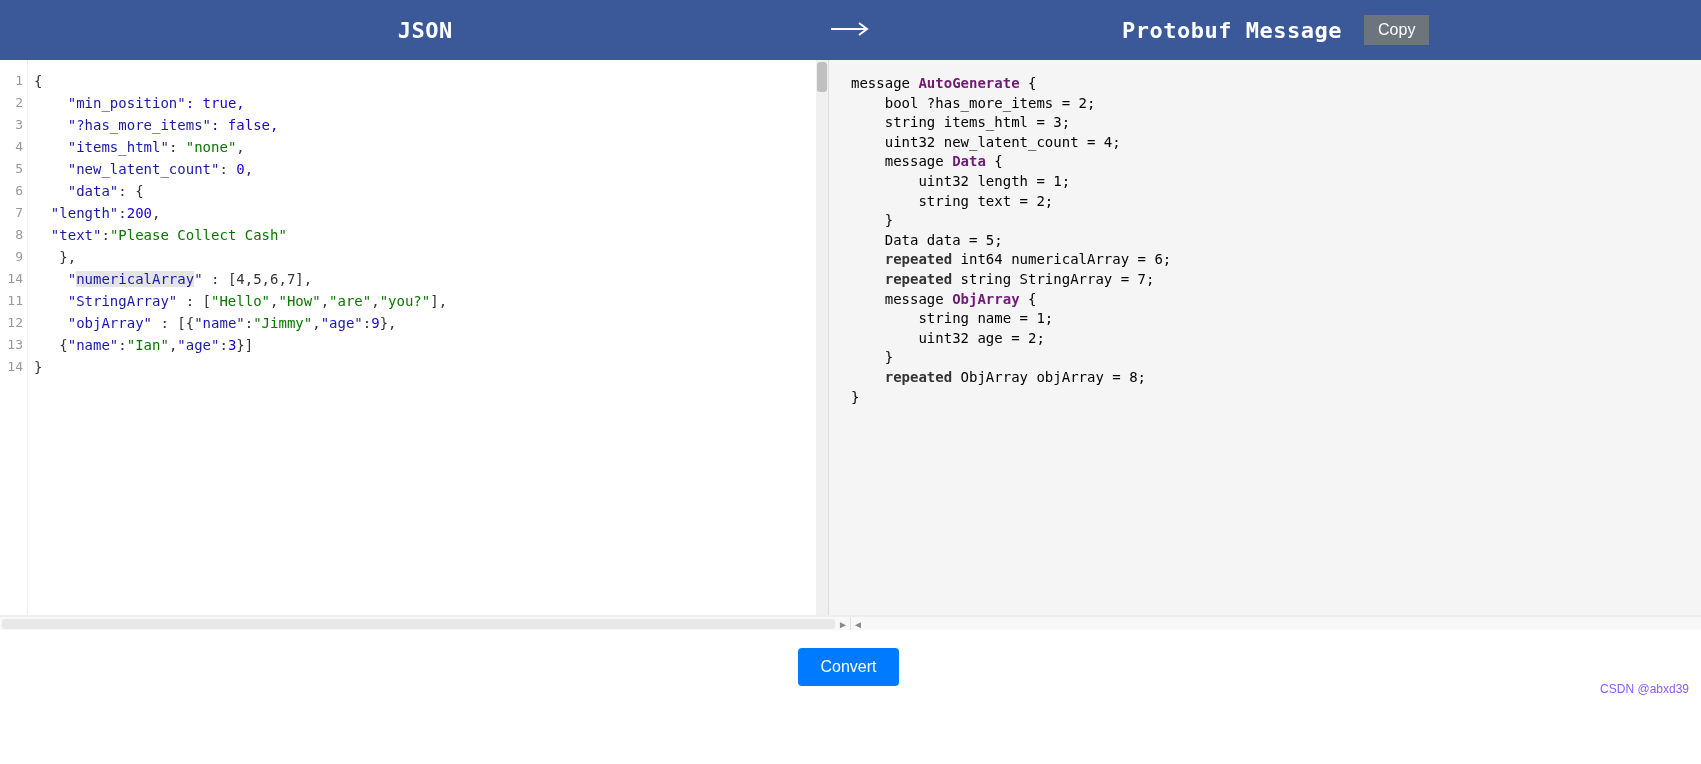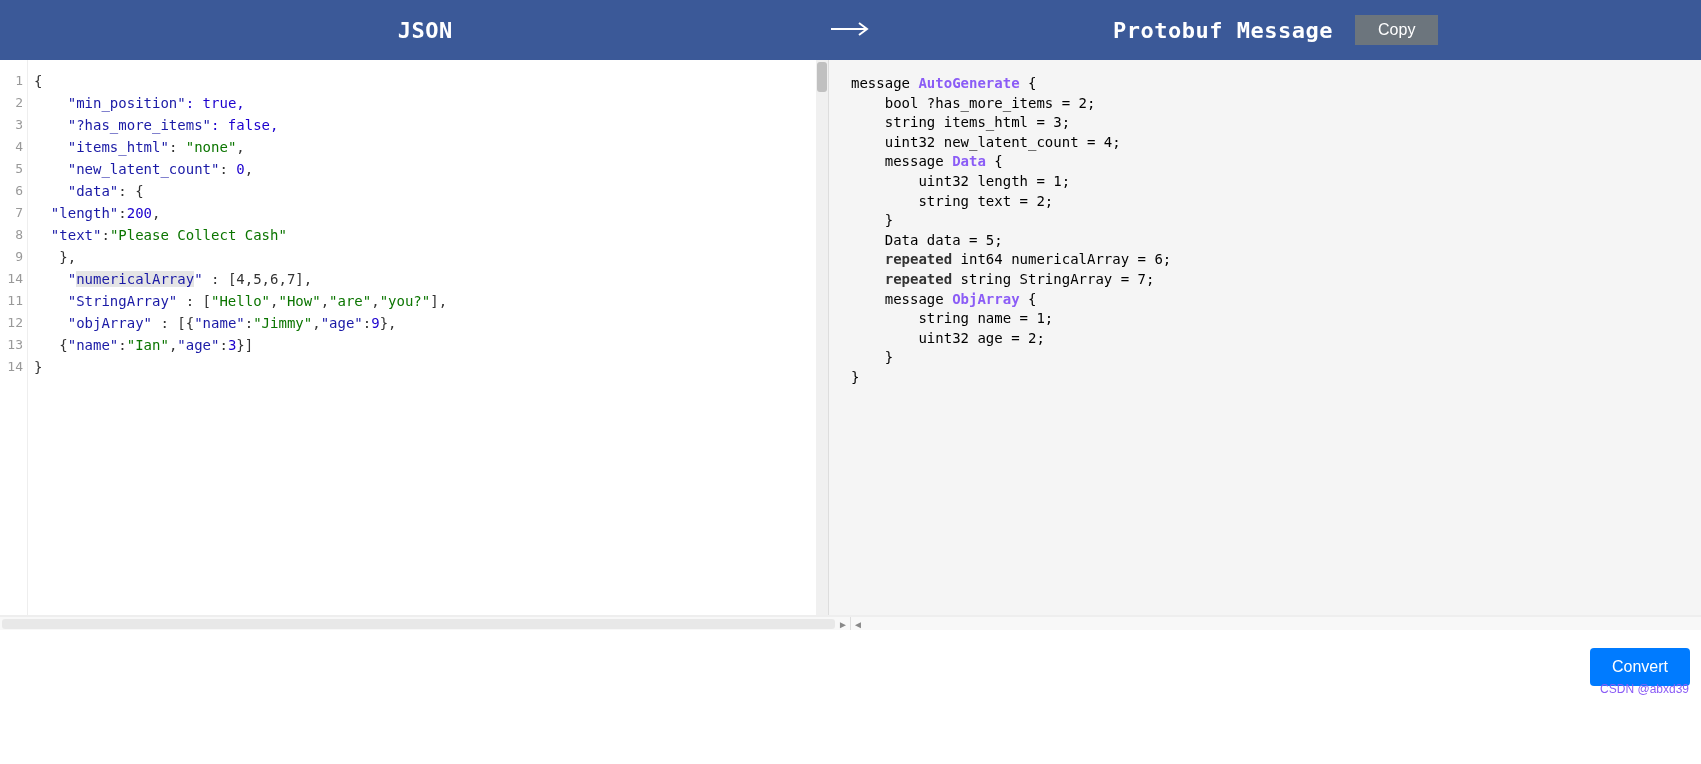--- a/index.html
+++ b/index.html
@@ -53,21 +53,21 @@
       color: #fff;
       font-weight: bold;
       font-size: 22px;
       font-family: "Consolas", "Monaco", monospace;
       letter-spacing: 0.5px;
     }
     .copy-btn {
       background: #6c757d;
       color: #fff;
       border: none;
-      padding: 6px 23px;
+      padding: 6px 14px;
       border-radius: 0;
       font-size: 16px;
       cursor: pointer;
     }
     .main {
       display: flex;
       height: 556px;
       border-bottom: 1px solid #eee;
     }
     .pane-left {
@@ -158,27 +158,27 @@
     .hscroll-arrow.right { right: 0; }
 
     
     .j-key { color: #1a1aa6; }
     .j-str { color: #0b7500; }
     .j-num { color: #1c00cf; }
     .j-bool { color: #1c00cf; }
     .j-punc { color: #333; }
     .j-hl { background: #e5e5e5; }
     .p-bold { font-weight: bold; color: #333; }
-    .p-type { color: #8b5cf6; font-weight: bold; }
+    .p-type { color: #701a75; font-weight: bold; }
     .proto-line { white-space: pre; }
 
     .footer {
       display: flex;
-      justify-content: flex-end;
-      padding: 18px 11px 30px 0;
+      justify-content: center;
+      padding: 18px 4px 30px 0;
       position: relative;
     }
     .convert-btn {
       background: #007bff;
       color: #fff;
       border: none;
       padding: 10px 22px;
       border-radius: 4px;
       font-size: 16px;
       cursor: pointer;
@@ -259,20 +259,21 @@
 <div class="proto-line">        uint32 length = 1;</div>
 <div class="proto-line">        string text = 2;</div>
 <div class="proto-line">    }</div>
 <div class="proto-line">    Data data = 5;</div>
 <div class="proto-line"><span>    </span><span class="p-bold">repeated</span><span> int64 numericalArray = 6;</span></div>
 <div class="proto-line"><span>    </span><span class="p-bold">repeated</span><span> string StringArray = 7;</span></div>
 <div class="proto-line"><span>    message </span><span class="p-type">ObjArray</span><span> {</span></div>
 <div class="proto-line">        string name = 1;</div>
 <div class="proto-line">        uint32 age = 2;</div>
 <div class="proto-line">    }</div>
+<div class="proto-line"><span>    </span><span class="p-bold">repeated</span><span> ObjArray objArray = 8;</span></div>
 <div class="proto-line">}</div>
   </div>
 </div>
 
 <div class="hscroll-bar">
   <div class="hscroll-left">
     <div class="hscroll-arrow left">◄</div>
     <div class="hscroll-thumb"></div>
     <div class="hscroll-arrow right">►</div>
   </div>

